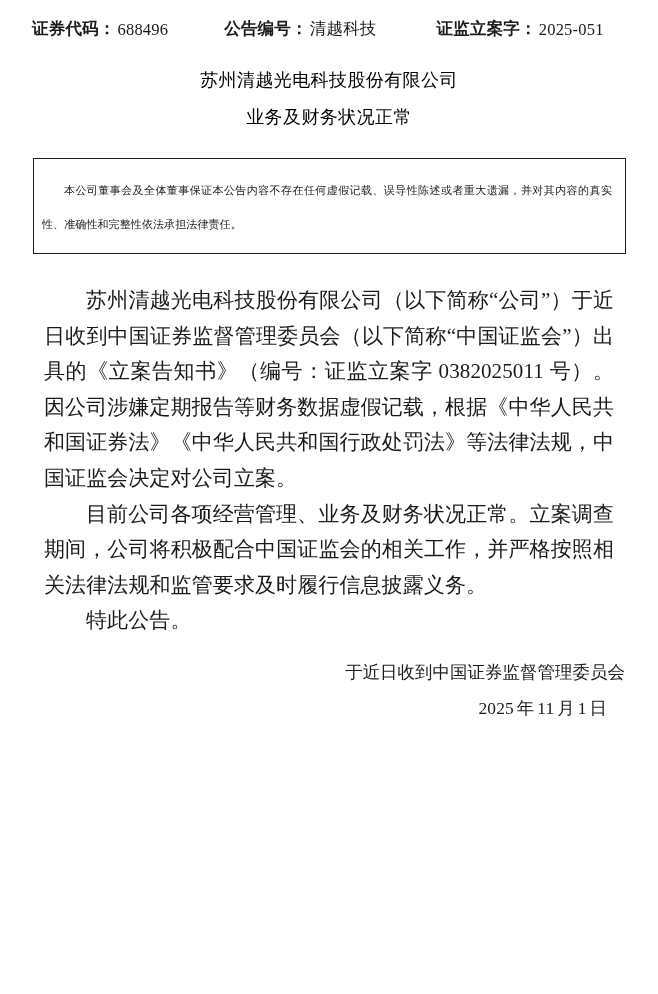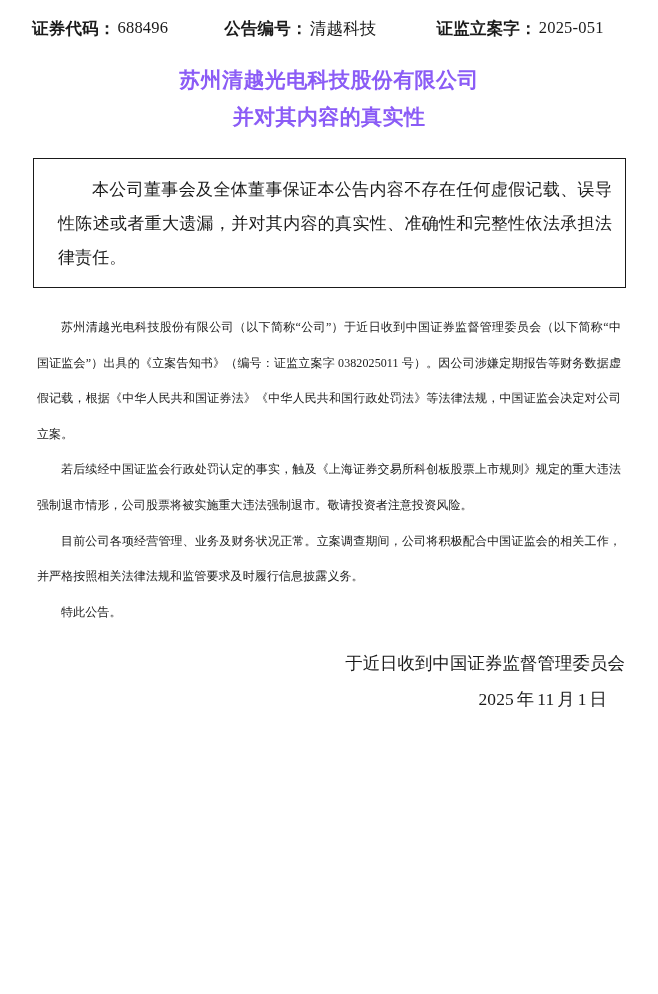--- a/index.html
+++ b/index.html
@@ -26,58 +26,58 @@
   
   .doc-header {
     display: flex;
     align-items: baseline;
     padding: 18px 32px 0 32px;
     font-weight: bold;
     font-size: 16.5px;
     letter-spacing: 0.2px;
     white-space: nowrap;
   }
-  .hdr-field { display: flex; align-items: flex-start; }
+  .hdr-field { display: flex; align-items: flex-end; }
   .hdr-label { font-weight: bold; }
   .hdr-colon { font-weight: bold; }
   .hdr-value { font-weight: normal; padding-left: 2px; }
   .hdr-gap-a { width: 56px; }
   .hdr-gap-b { width: 60px; }
 
   
   .title-block {
     margin-top: 22px;
     padding: 0 28px;
     text-align: center;
-    color: #8b5cf6;
-    font-weight: bold;
-    font-size: 21px;
+    color: #000000;
+    font-weight: normal;
+    font-size: 18px;
     line-height: 37px;
     letter-spacing: 0.4px;
   }
   .title-line { display: block; white-space: nowrap; }
 
   
   .notice-box {
     margin: 22px 32px 0 33px;
     border: 1.6px solid #1a1a1a;
-    padding: 14px 13px 12px 24px;
-    font-size: 17px;
+    padding: 14px 13px 12px 8px;
+    font-size: 11px;
     line-height: 34px;
     text-align: justify;
     text-justify: inter-ideograph;
     letter-spacing: 0.1px;
   }
   .notice-box p { margin: 0; text-indent: 2em; }
 
   
   .body-text {
-    margin: 4px;
+    margin: 11px;
     padding: 0 33px 0 33px;
-    font-size: 12px;
+    font-size: 21px;
     line-height: 35.6px;
     text-align: justify;
     text-justify: inter-ideograph;
     letter-spacing: 0.1px;
   }
   .body-text p {
     margin: 0;
     text-indent: 2em;
   }
   .para-spacer-first { height: 18px; }
@@ -115,31 +115,30 @@
     <span class="hdr-gap-b"></span>
     <span class="hdr-field">
       <span class="hdr-label">证监立案字</span>
       <span class="hdr-colon">：</span>
       <span class="hdr-value">2025-051</span>
     </span>
   </div>
 
   <div class="title-block">
     <span class="title-line">苏州清越光电科技股份有限公司</span>
-    <span class="title-line">并对其内容的真实性</span>
+    <span class="title-line">业务及财务状况正常</span>
   </div>
 
   <div class="notice-box">
     <p>本公司董事会及全体董事保证本公告内容不存在任何虚假记载、误导性陈述或者重大遗漏，并对其内容的真实性、准确性和完整性依法承担法律责任。</p>
   </div>
 
   <div class="body-text">
     <div class="para-spacer-first"></div>
     <p>苏州清越光电科技股份有限公司（以下简称“公司”）于近日收到中国证券监督管理委员会（以下简称“中国证监会”）出具的《立案告知书》（编号：证监立案字 0382025011 号）。因公司涉嫌定期报告等财务数据虚假记载，根据《中华人民共和国证券法》《中华人民共和国行政处罚法》等法律法规，中国证监会决定对公司立案。</p>
-    <p>若后续经中国证监会行政处罚认定的事实，触及《上海证券交易所科创板股票上市规则》规定的重大违法强制退市情形，公司股票将被实施重大违法强制退市。敬请投资者注意投资风险。</p>
     <p>目前公司各项经营管理、业务及财务状况正常。立案调查期间，公司将积极配合中国证监会的相关工作，并严格按照相关法律法规和监管要求及时履行信息披露义务。</p>
     <p>特此公告。</p>
   </div>
 
   <div class="signature">
     <span class="sig-line">于近日收到中国证券监督管理委员会</span>
     <span class="sig-line sig-date"><span class="num">2025</span><span>年</span><span class="num">11</span><span>月</span><span class="num">1</span><span>日</span></span>
   </div>
 
 </div>

